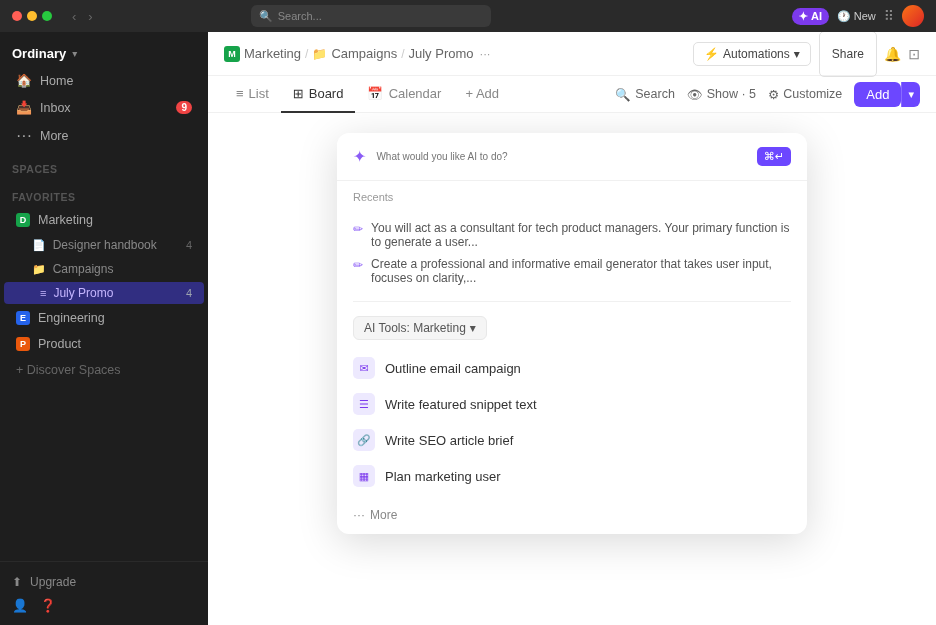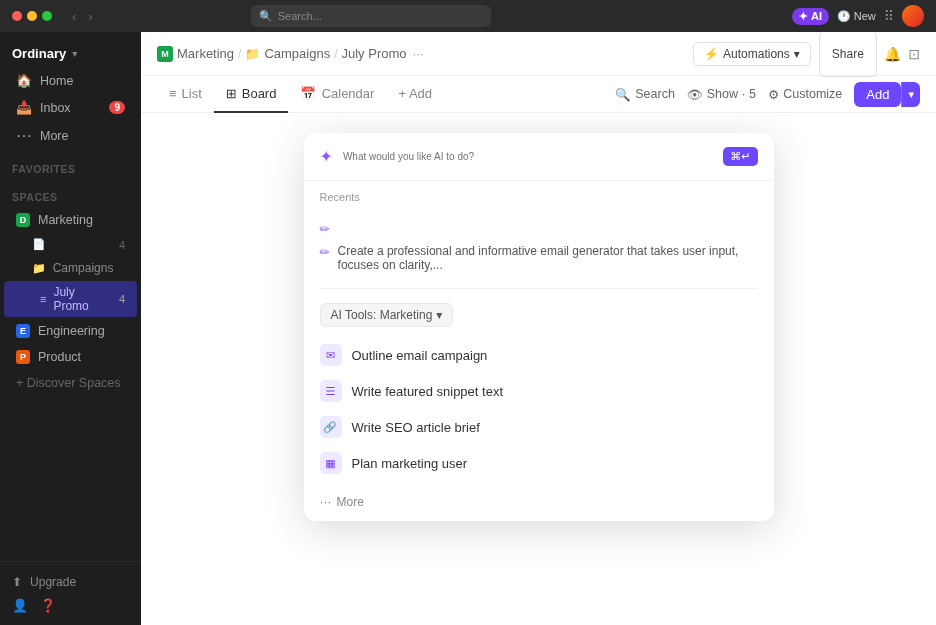--- a/index.html
+++ b/index.html
@@ -64,21 +64,21 @@
 
     
     .main-layout {
       display: flex;
       flex: 1;
       overflow: hidden;
     }
 
     
     .sidebar {
-      width: 141px;
+      width: 208px;
       background: #1e1e1e;
       display: flex;
       flex-direction: column;
       flex-shrink: 0;
       padding: 8px 0;
       color: #ccc;
       font-size: 13px;
     }
     .workspace-header {
       display: flex;
@@ -424,31 +424,32 @@
     <div class="sidebar-item">
       <span class="sidebar-item-icon">📥</span>
       <span>Inbox</span>
       <span class="sidebar-badge">9</span>
     </div>
     <div class="sidebar-item">
       <span class="sidebar-item-icon" style="font-size:16px;">···</span>
       <span>More</span>
     </div>
 
+    <div class="section-label">Spaces</div>
+
     <div class="section-label">Favorites</div>
-
-    <div class="section-label">Spaces</div>
 
     <div class="sidebar-item">
       <div class="color-dot dot-green-bg">D</div>
       <span>Marketing</span>
     </div>
 
     <div class="sidebar-sub-item">
       <span style="font-size:11px;">📄</span>
+      <span>Designer handbook</span>
       <span class="sidebar-badge-gray">4</span>
     </div>
 
     <div class="sidebar-sub-item">
       <span style="font-size:11px;">📁</span>
       <span>Campaigns</span>
     </div>
 
     <div class="sidebar-sub-item active" style="background:#312e81;color:#c4b5fd;padding-left:36px;">
       <span style="font-size:11px;">≡</span>
@@ -559,20 +560,21 @@
           <input class="ai-input" type="text" style="background: none;" placeholder="What would you like AI to do?">
           <div class="ai-shortcut">
             <span>⌘↵</span>
           </div>
         </div>
 
         <div class="ai-recents">
           <div class="ai-recents-label">Recents</div>
           <div class="ai-recent-item">
             <span class="ai-recent-icon">✏</span>
+            <span>You will act as a consultant for tech product managers. Your primary function is to generate a user...</span>
           </div>
           <div class="ai-recent-item">
             <span class="ai-recent-icon">✏</span>
             <span>Create a professional and informative email generator that takes user input, focuses on clarity,...</span>
           </div>
         </div>
 
         <div class="ai-divider"></div>
 
         <div class="ai-tools-row">

